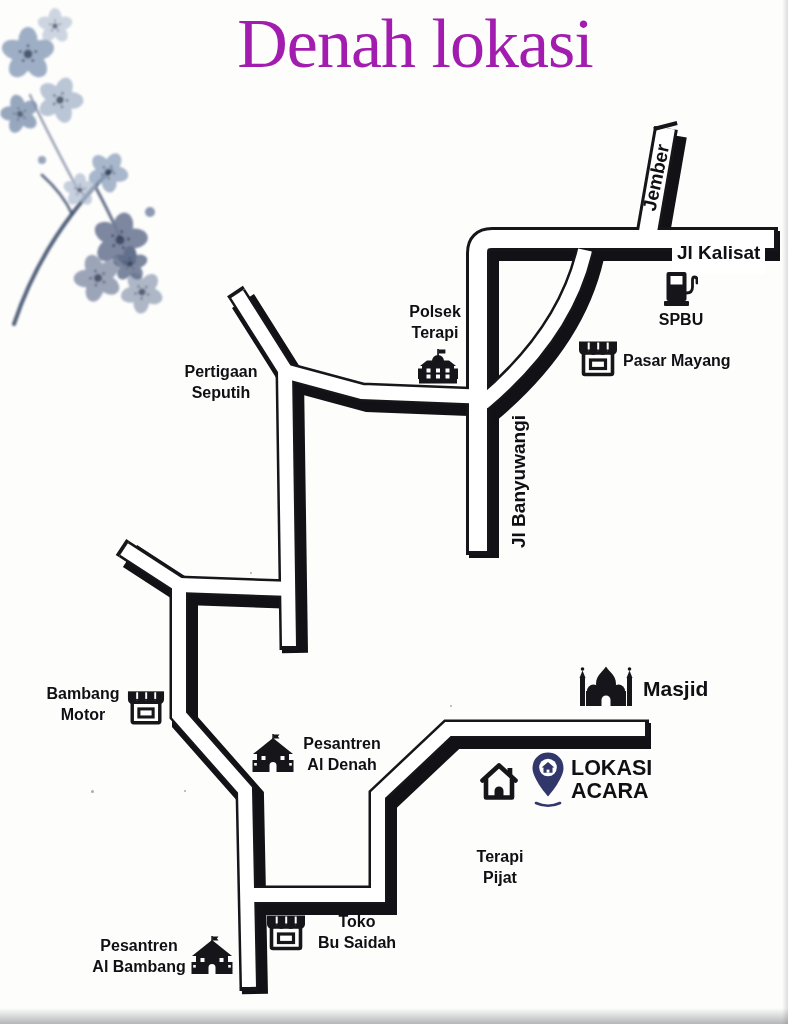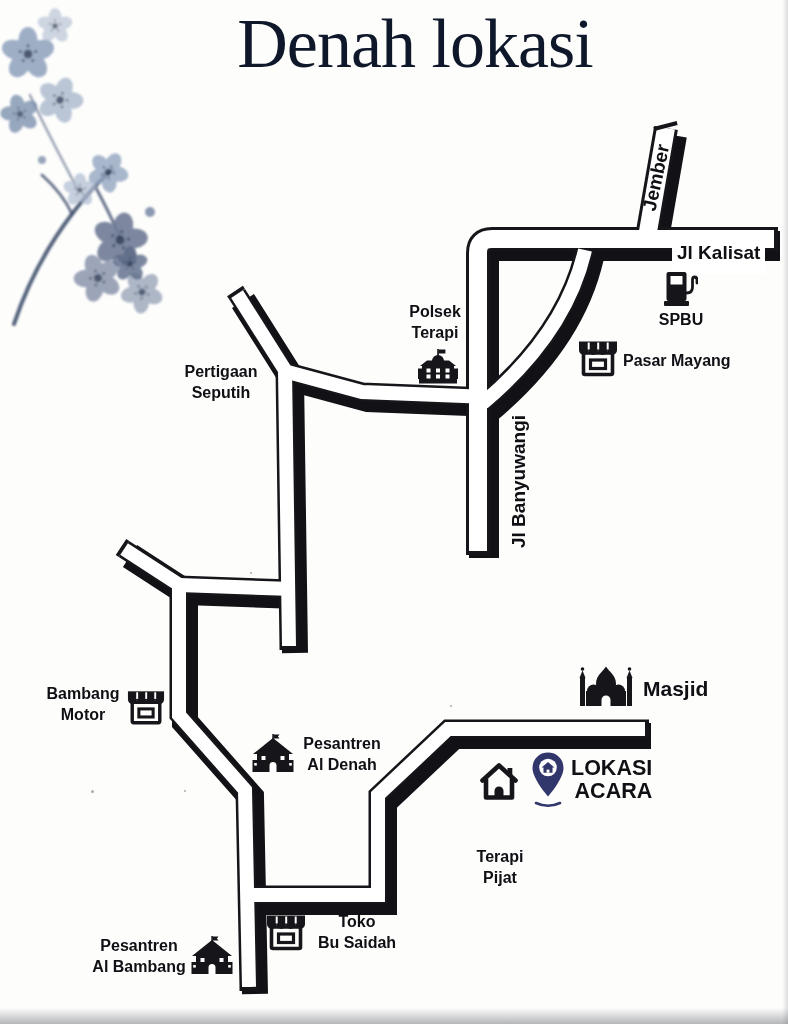--- a/index.html
+++ b/index.html
@@ -6,34 +6,34 @@
   .stage{
     position:relative;width:788px;height:1024px;margin:0 auto;
     background:#fdfdfc;overflow:hidden;
     font-family:"Liberation Sans", sans-serif;color:#0f0f14;
   }
   .roads{position:absolute;left:0;top:0;}
   .flower{position:absolute;left:0;top:0;}
   .title{
     position:absolute;left:180px;top:4px;width:470px;text-align:center;
     font-family:"Liberation Serif","DejaVu Serif",serif;
-    font-size:70px;font-weight:400;color:#0f172a;letter-spacing:-1px;
+    font-size:70px;font-weight:400;color:#a21caf;letter-spacing:-1px;
   }
   .lbl{
     position:absolute;font-weight:700;color:#0f0f14;
     font-size:16px;line-height:21px;text-align:center;
   }
   .lbl .ln{white-space:nowrap;}
   .road-lbl{font-size:19px;line-height:19px;white-space:nowrap;}
   .kalisat-lbl{background:#fff;padding:12px 5px;}
   .rot-jember{transform:rotate(-78deg);transform-origin:center;}
   .rot-vert{transform:rotate(-90deg);transform-origin:center;}
   .icon{position:absolute;color:#15151a;}
   .pin-icon{color:#31376a;}
-  .lokasi-lbl{font-size:21.5px;line-height:23px;text-align:right;}
+  .lokasi-lbl{font-size:21.5px;line-height:23px;text-align:left;}
   .dot{position:absolute;border-radius:50%;background:#6a6a70;opacity:.55;}
   .scan-bottom{
     position:absolute;left:0;right:0;bottom:0;height:16px;
     background:linear-gradient(to bottom, rgba(110,112,118,0), rgba(110,112,118,.5));
   }
   .scan-right{
     position:absolute;top:0;bottom:0;right:0;width:6px;
     background:linear-gradient(to right, rgba(120,122,128,0), rgba(120,122,128,.25));
   }
 </style>

